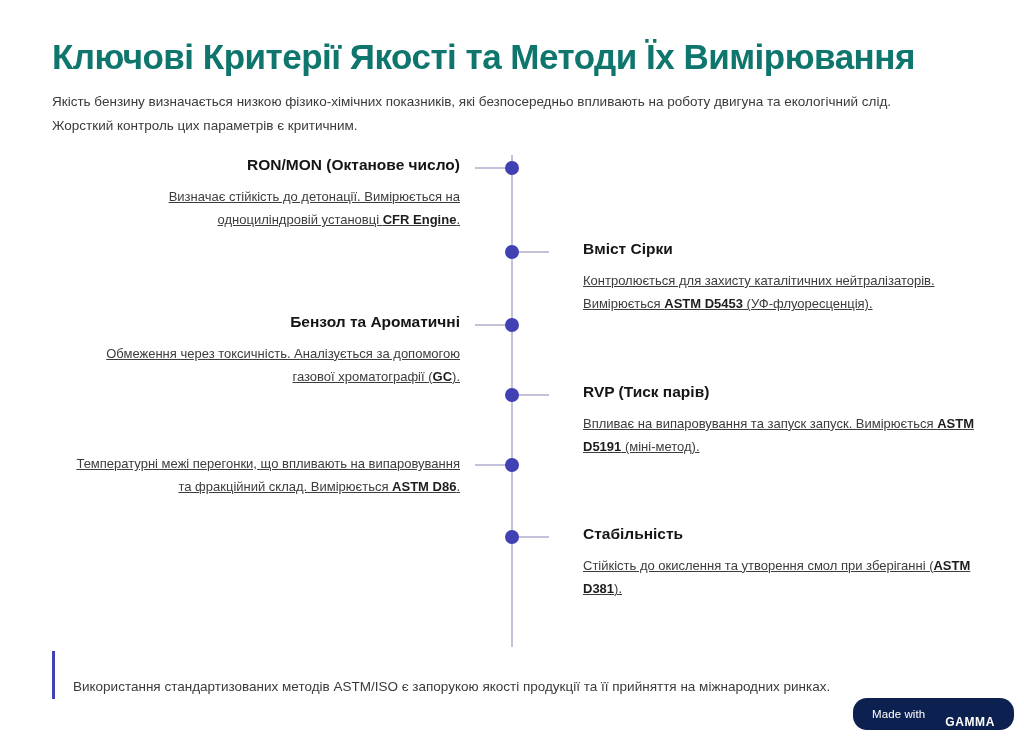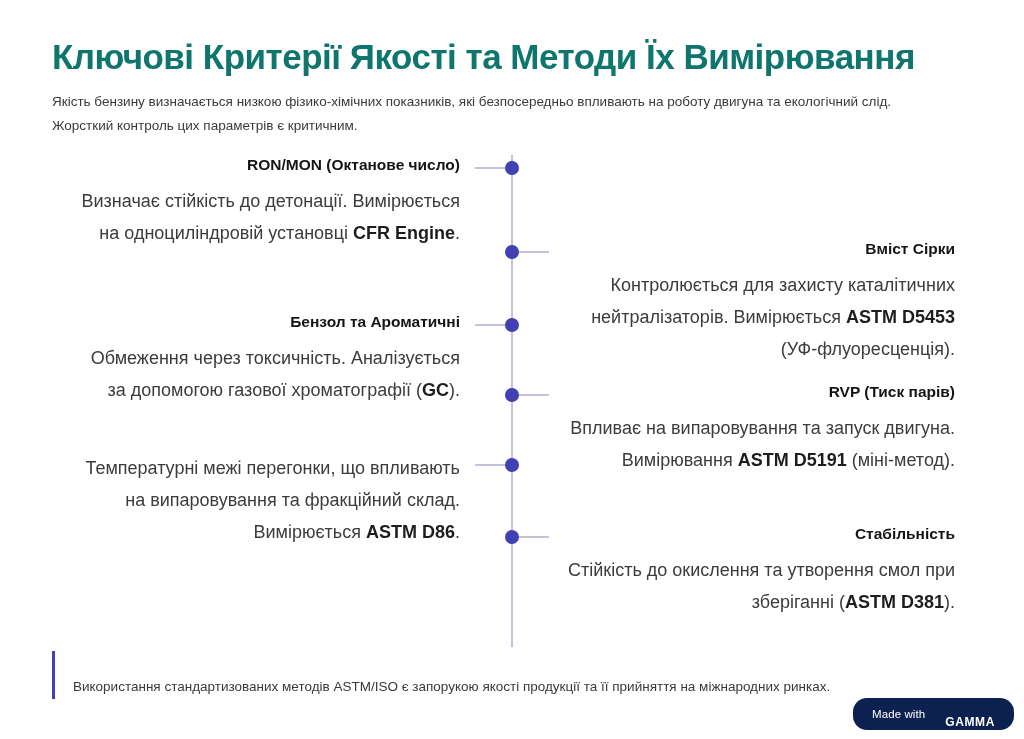--- a/index.html
+++ b/index.html
@@ -88,37 +88,38 @@
   .tl-body {
     position: absolute;
     top: -13px;
   }
   .tl-item.left .tl-body {
     left: 72px;
     width: 388px;
     text-align: right;
   }
   .tl-item.right .tl-body {
-    left: 563px;
+    left: 583px;
     width: 392px;
-    text-align: right;
+    text-align: left;
   }
 
   .tl-heading {
     font-size: 15.5px;
     font-weight: 700;
     color: #151515;
     line-height: 1.35;
     margin-bottom: 9px;
   }
 
   .tl-desc {
-    font-size: 18px;
+    font-size: 13px;
     line-height: 1.78;
     color: #3c3c3c;
+    text-decoration: underline;
   }
 
   .tl-desc b { font-weight: 700; color: #1d1d1d; }
 
   
   .callout {
     position: absolute;
     left: 52px;
     top: 651px;
     width: 876px;
@@ -197,21 +198,21 @@
           <div class="tl-body">
             <div class="tl-heading">Бензол та Ароматичні</div>
             <div class="tl-desc"><span>Обмеження через токсичність. Аналізується за допомогою газової хроматографії (</span><b>GC</b><span>).</span></div>
           </div>
         </div>
         <div class="tl-item right" style="top: 395px;">
           <div class="tl-stub" style="background: rgb(195, 194, 218);"></div>
           <div class="tl-dot" style="background: rgb(65, 65, 180);"></div>
           <div class="tl-body">
             <div class="tl-heading">RVP (Тиск парів)</div>
-            <div class="tl-desc"><span>Впливає на випаровування та запуск двигуна. Вимірювання </span><b>ASTM D5191</b><span> (міні-метод).</span></div>
+            <div class="tl-desc"><span>Впливає на випаровування та запуск запуск. Вимірюється </span><b>ASTM D5191</b><span> (міні-метод).</span></div>
           </div>
         </div>
         <div class="tl-item left" style="top: 465px;">
           <div class="tl-stub" style="background: rgb(195, 194, 218);"></div>
           <div class="tl-dot" style="background: rgb(65, 65, 180);"></div>
           <div class="tl-body">
             <div class="tl-desc"><span>Температурні межі перегонки, що впливають на випаровування та фракційний склад. Вимірюється </span><b>ASTM D86</b><span>.</span></div>
           </div>
         </div>
         <div class="tl-item right" style="top: 537px;">

